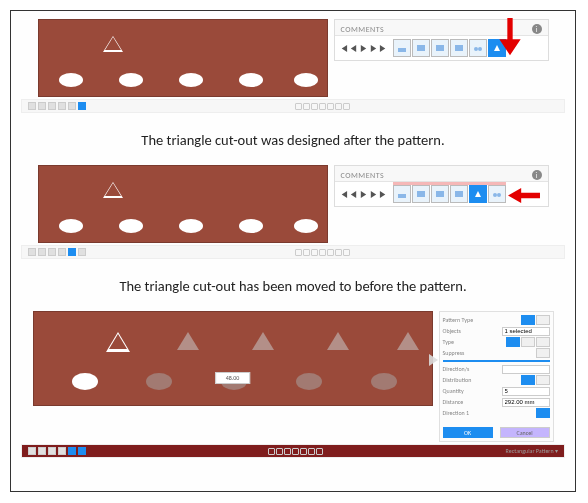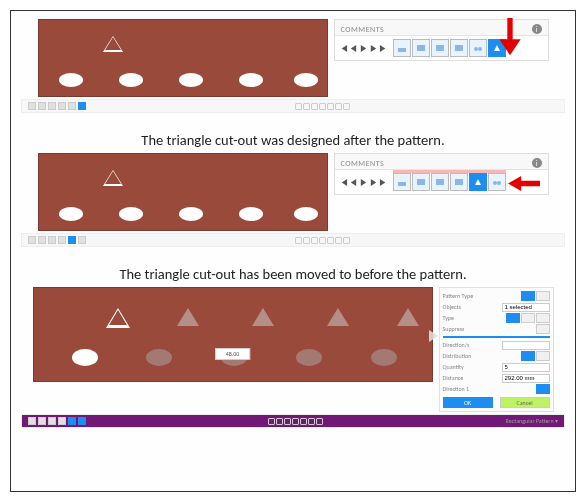--- a/index.html
+++ b/index.html
@@ -13,21 +13,21 @@
     padding: 10px;
   }
   .page-frame {
     width: 566px;
     height: 482px;
     border: 1.5px solid #333;
     background: #fefefe;
     padding: 8px 10px 4px 10px;
     display: flex;
     flex-direction: column;
-    gap: 4px;
+    gap: 16px;
   }
   .section {
     display: flex;
     flex-direction: column;
     align-items: center;
     gap: 2px;
   }
   .row {
     display: flex;
     align-items: flex-start;
@@ -150,24 +150,24 @@
   }
   .props .prow{display:flex;justify-content:space-between;align-items:center;height:10px;}
   .props .lbl{color:#888;text-align:center;}
   .props input[type=text]{
     width:48px;height:9px;border:1px solid #ccc;font-size:6px;padding:0 2px;background:#fff;
   }
   .props .seg{display:flex;gap:1px;}
   .props .segb{width:14px;height:10px;border:1px solid #ccc;background:#f0f0f0;}
   .props .segb.on{background:#1d8df0;border-color:#1d8df0;}
   .props .accent{width:100%;height:2px;background:#1d8df0;margin:1px 0;}
-  .props .footer{display:flex;justify-content:space-between;margin-top:2px;}
-  .props .fbtn{width:50px;height:11px;border:1px solid #ccc;background:#bef264;font-size:6px;display:flex;align-items:center;justify-content:center;}
+  .props .footer{display:flex;justify-content:space-between;margin-top:8px;}
+  .props .fbtn{width:50px;height:11px;border:1px solid #ccc;background:#c4b5fd;font-size:6px;display:flex;align-items:center;justify-content:center;}
   .props .fbtn.pri{background:#1d8df0;color:#fff;border-color:#1d8df0;}
-  .sec3-minibar{width:100%;display:flex;justify-content:space-between;align-items:center;height:14px;background:#701a75;border:1px solid #eee;padding:0 6px;font-size:6px;color:#999;}
+  .sec3-minibar{width:100%;display:flex;justify-content:space-between;align-items:center;height:14px;background:#7f1d1d;border:1px solid #eee;padding:0 6px;font-size:6px;color:#999;}
   .grp{display:flex;gap:2px;align-items:center;}
 </style>
 </head>
 <body>
 
 <div class="page-frame">
 
   <div class="section">
     <div class="row">
       <div class="board small">

